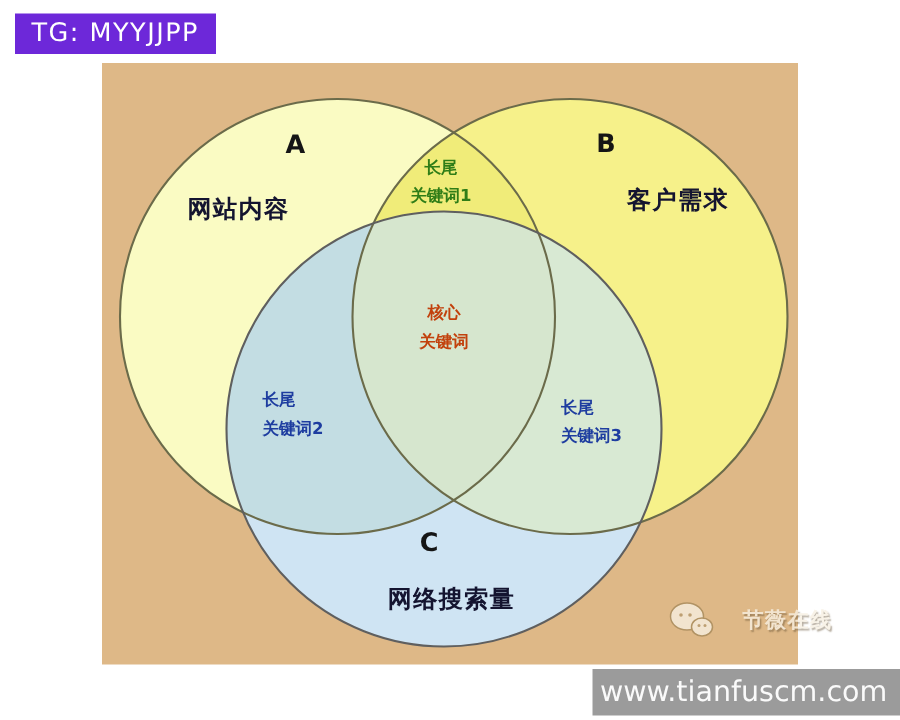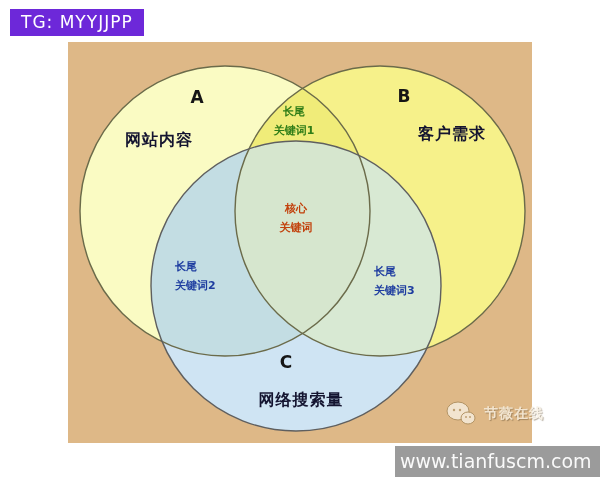--- a/index.html
+++ b/index.html
@@ -52,21 +52,21 @@
   }
   .overlap-centered {
     transform: translate(-50%, -50%);
     text-align: center;
   }
   .watermark {
     position: absolute;
     left: 446px; top: 401px;
     display: flex;
     align-items: center;
-    gap: 8px;
+    gap: 19px;
     opacity: 0.8;
   }
   .watermark-text {
     color: #f7f0e2;
     font-size: 14px;
     font-weight: bold;
     letter-spacing: 1px;
     text-shadow: 1px 1px 1px rgba(90,70,40,0.55);
   }
   .footer-bar {

